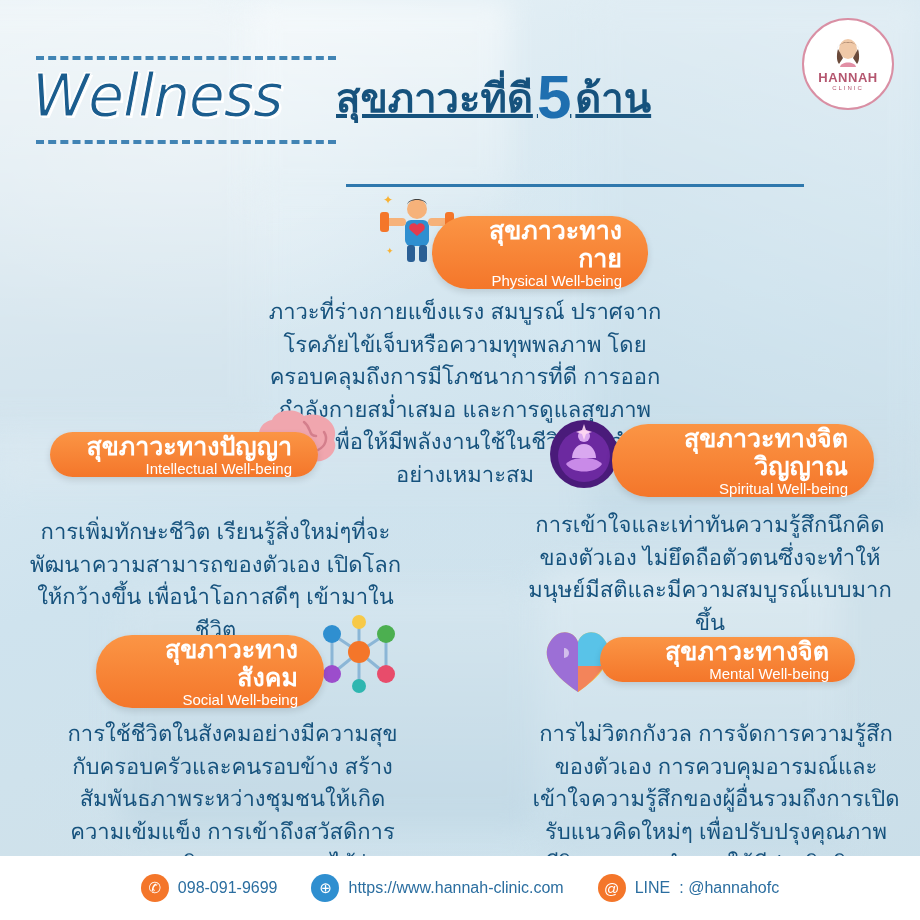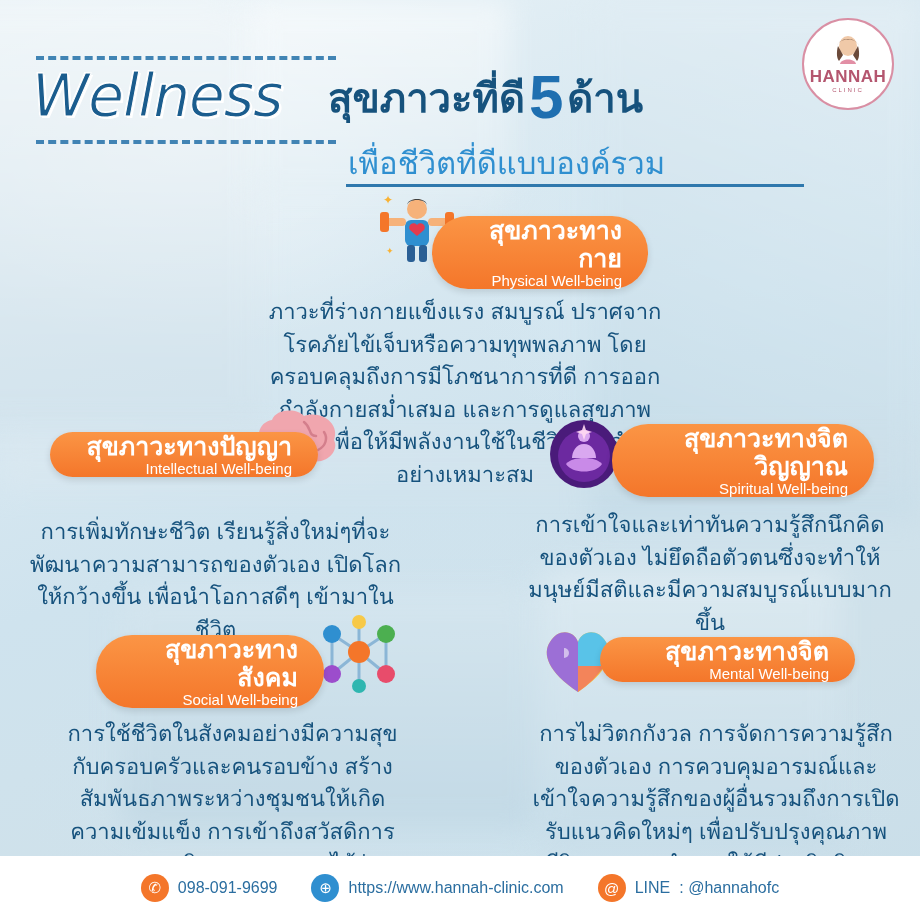--- a/index.html
+++ b/index.html
@@ -39,23 +39,24 @@
   }
   .dash-top {
     position: absolute; left: 36px; top: 56px; width: 300px; height: 0;
     border-top: 4px dashed #2f78ad; opacity:.9;
   }
   .dash-bottom {
     position: absolute; left: 36px; top: 140px; width: 300px; height: 0;
     border-top: 4px dashed #2f78ad; opacity:.9;
   }
   .head-line1 {
-    position: absolute; left: 328px; top: 66px; width: 480px;
+    position: absolute; left: 336px; top: 66px; width: 480px;
     font-size: 40px; color: #16527d; font-weight: bold;
     white-space: nowrap;
+    text-decoration: underline;
   }
   .head-line1 .big5 {
     font-size: 62px; color: #1f6fb0; font-weight: bold;
     line-height: .8; vertical-align: -6px; padding: 0 4px;
   }
   .head-line2 {
     position: absolute; left: 348px; top: 138px; width: 470px;
     font-size: 31px; color: #2f8fd0;
   }
   .head-underline {
@@ -63,21 +64,21 @@
     background: #2f78ad;
   }
 
   
   .logo {
     position: absolute; right: 26px; top: 18px;
     width: 92px; height: 92px; border-radius: 50%;
     background: #ffffff; border: 2px solid #d98fa4;
     display: flex; flex-direction: column; align-items: center; justify-content: center;
   }
-  .logo-name { font-size: 17px; color: #b4566f; font-weight: bold; letter-spacing: .5px; margin-top: 2px;}
+  .logo-name { font-size: 13px; color: #b4566f; font-weight: bold; letter-spacing: .5px; margin-top: 2px;}
   .logo-sub { font-size: 6px; color: #b4566f; letter-spacing: 2px; }
 
   
   .pill {
     position: absolute;
     background: linear-gradient(180deg,#fb9545,#f4762a);
     border-radius: 36px;
     padding: 0 26px;
     color: #ffffff;
     box-shadow: 0 3px 7px rgba(0,0,0,.12);
@@ -147,21 +148,20 @@
   <div class="bg-blur bg-5"></div>
   <div class="bg-blur bg-6"></div>
 
   <div class="dash-top"></div>
   <div class="wellness-word">Wellness</div>
   <div class="dash-bottom"></div>
 
   <div class="head-line1">
     <span>สุขภาวะที่ดี</span><span class="big5">5</span><span>ด้าน</span>
   </div>
-  <div class="head-line2">เพื่อชีวิตที่ดีแบบองค์รวม</div>
   <div class="head-underline"></div>
 
   <div class="logo">
     <svg width="34" height="30" viewBox="0 0 34 30">
       <ellipse cx="17" cy="11" rx="9" ry="10" fill="#f0c9a8"></ellipse>
       <path d="M6 12 C6 2 28 2 28 12 C28 7 22 4 17 4 C12 4 6 7 6 12Z" fill="#6b4a3a"></path>
       <path d="M7 11 C5 18 6 24 8 26 L12 20 Z" fill="#6b4a3a"></path>
       <path d="M27 11 C29 18 28 24 26 26 L22 20 Z" fill="#6b4a3a"></path>
       <path d="M9 29 C10 23 24 23 25 29 Z" fill="#e28fa5"></path>
     </svg>

